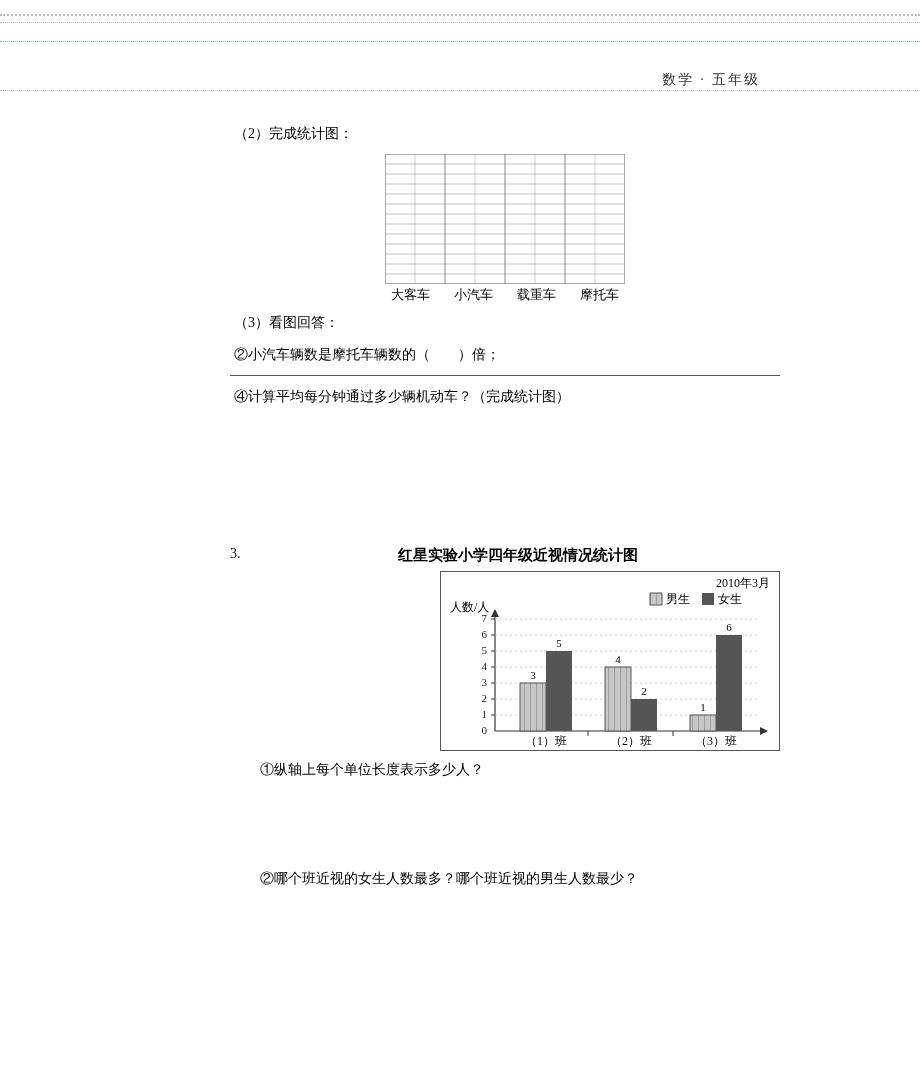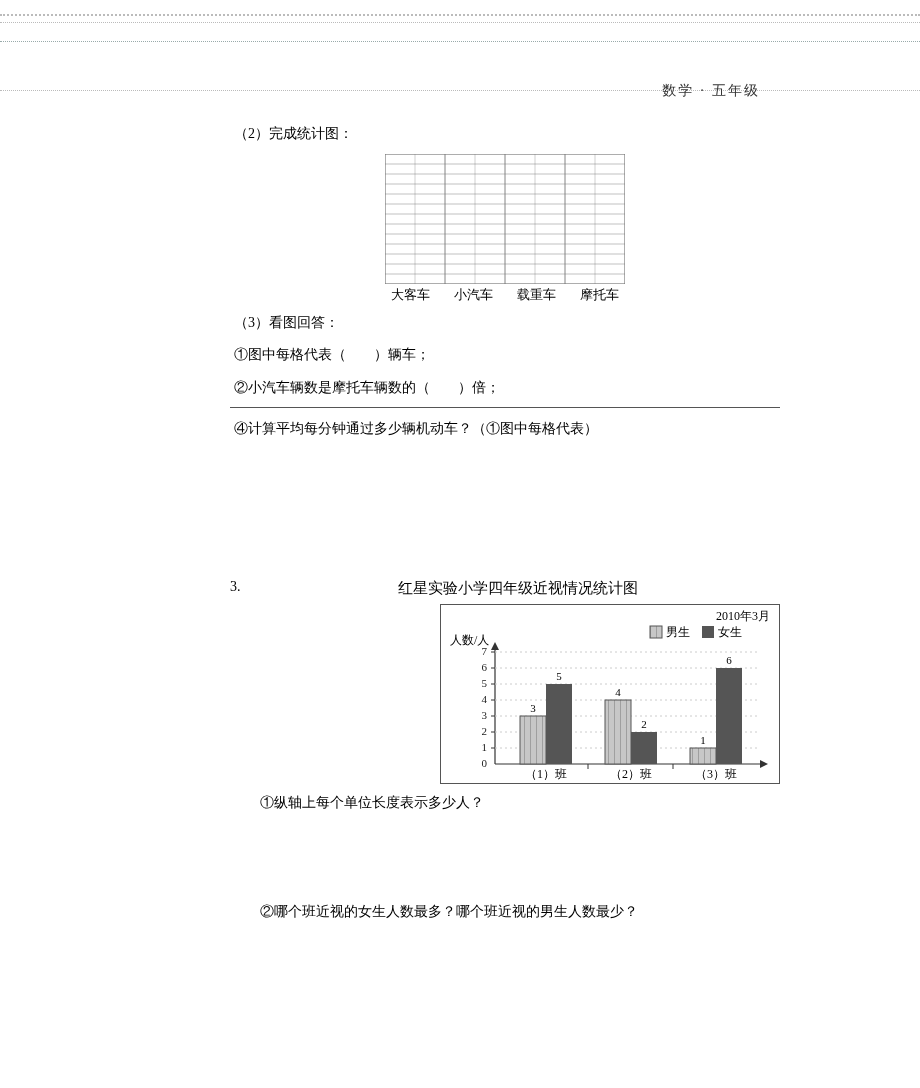--- a/index.html
+++ b/index.html
@@ -7,35 +7,35 @@
   body { width:var(--page-w); min-height:var(--page-h); font-family:"SimSun","宋体","Songti SC","STSong",serif; color:#000; font-size:14px; }
 
   
   .hdr-band { position:relative; height:74px; border-top:2px dotted #bbb; border-bottom:1px dotted #bbb; margin:14px 0 0 0; }
   .hdr-band .inner-top { position:absolute; left:0; right:0; top:6px; height:0; border-top:1px dotted #bbb; }
   .hdr-band .inner-bot { position:absolute; left:0; right:0; bottom:48px; height:0; border-top:1px dotted #9aa; }
   .hdr-label { position:absolute; right:160px; top:55px; font-size:14px; letter-spacing:2px; color:#333; }
 
   .content { padding:24px 140px 0 230px; }
   .line { margin:6px 4px; line-height:1.9; }
-  .notch { letter-spacing:2px;margin-top:11px; }
+  .notch { letter-spacing:2px; }
 
   
   .blank-grid-wrap { display:flex; flex-direction:column; align-items:center; margin:4px 0 2px 0; }
   .blank-grid-wrap svg { display:block; }
   .xcat-row { display:flex; justify-content:center; gap:17px; margin-top:2px; font-size:13px; }
   .xcat-row span { width:46px; text-align:center; }
 
   .fill-line { border:none; border-bottom:1px solid #555; height:0; margin:4px 0 8px 0; }
 
   .gap-big { height:130px; }
   .gap-med { height:70px; }
 
   
-  .chart-title { text-align:center; font-weight:normal; font-size:15px; margin-bottom:6px; }
+  .chart-title { text-align:center; font-weight:bold; font-size:15px; margin-bottom:6px; }
   .chart-wrap { display:flex; flex-direction:column; align-items:flex-end; }
   .chart-wrap svg { display:block; }
 
   .q3-row { display:flex; align-items:flex-start; }
   .q3-num { width:26px; }
   .q3-body { flex:1; }
 </style>
 </head>
 <body>
 
@@ -82,24 +82,23 @@
     </svg>
     <div class="xcat-row">
       <span>大客车</span>
       <span>小汽车</span>
       <span>载重车</span>
       <span>摩托车</span>
     </div>
   </div>
 
   <div class="line">（3）看图回答：</div>
-  <div class="line">①图中每格代表（　　）辆车；</div>
   <div class="line">②小汽车辆数是摩托车辆数的（　　）倍；</div>
   <hr class="fill-line">
-  <div class="line">④计算平均每分钟通过多少辆机动车？（①图中每格代表）</div>
+  <div class="line">④计算平均每分钟通过多少辆机动车？（完成统计图）</div>
 
   <div class="gap-big"></div>
 
   <div class="q3-row">
     <div class="q3-num">3.</div>
     <div class="q3-body">
       <div class="chart-title">红星实验小学四年级近视情况统计图</div>
 
       <div class="chart-wrap">
         <svg width="340" height="180" viewBox="0 0 340 180">

